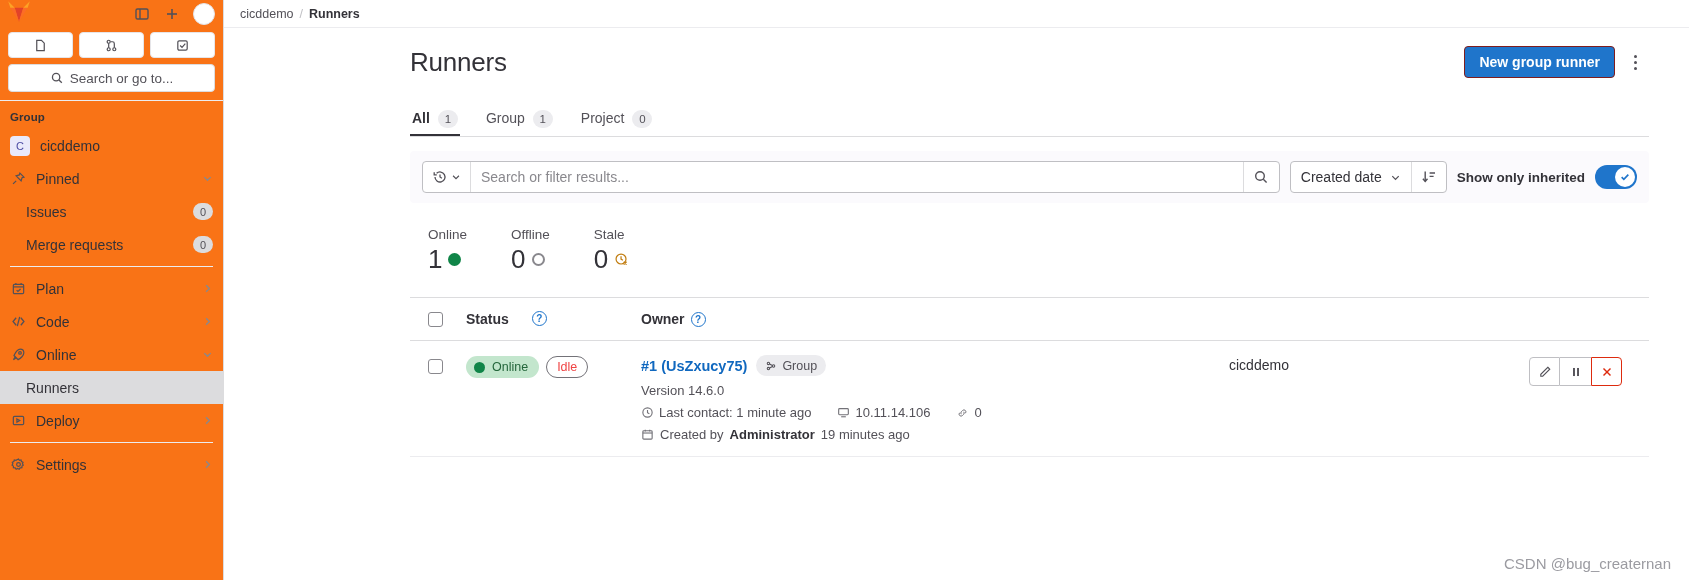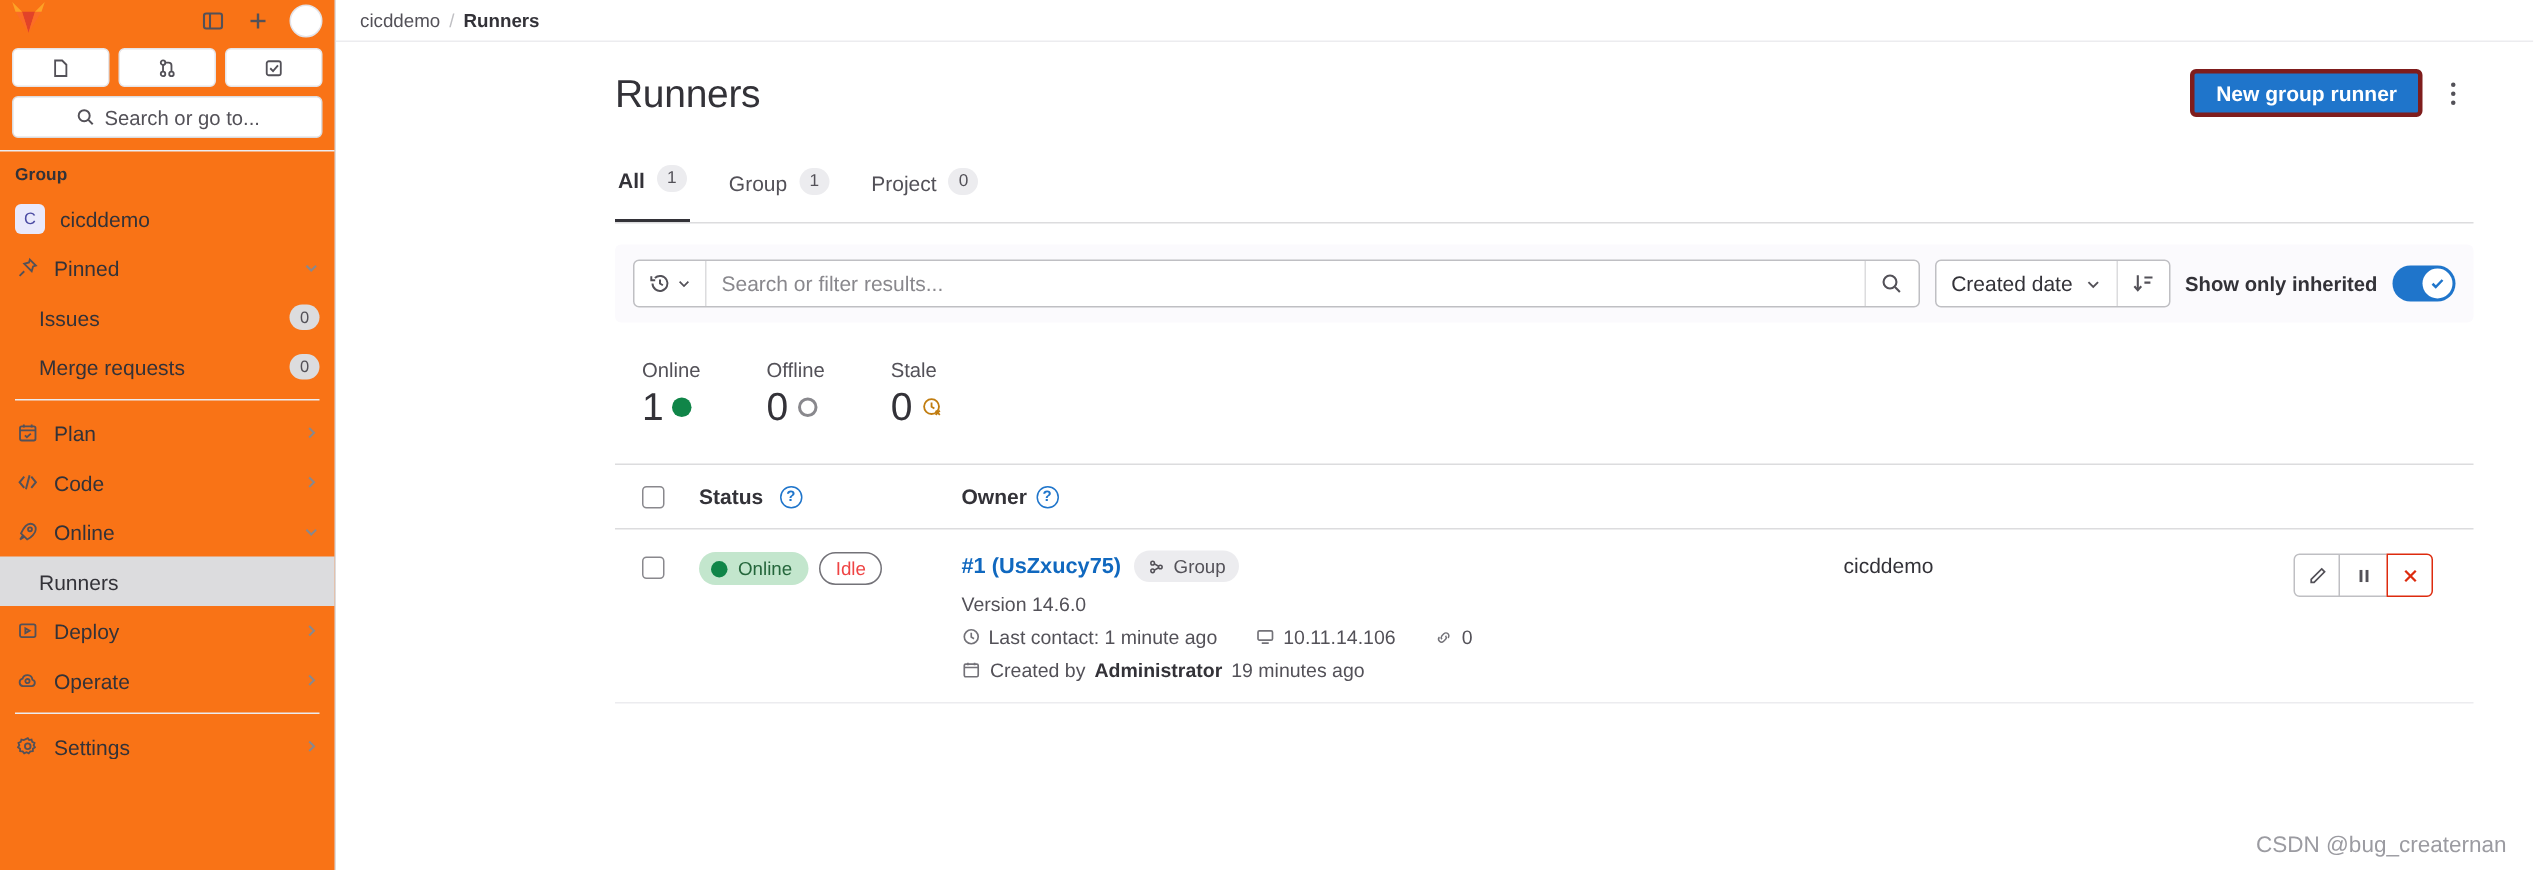--- a/index.html
+++ b/index.html
@@ -94,36 +94,36 @@
   .page-inner { padding: 0 40px 0 186px; }
 
   .page-head {
     display: flex; align-items: center;
     padding-top: 18px;
   }
   .page-title { font-size: 26px; font-weight: normal; color: #333238; letter-spacing: -0.2px; }
   .page-head-spacer { flex: 1; }
   .btn-primary {
     background: #1f75cb; color: #fff;
-    border: 3px solid #7f1d1d; border-radius: 4px;
+    border: 1px solid #7f1d1d; border-radius: 4px;
     height: 32px; padding: 0 14px;
     font-size: 14px; font-weight: bold;
     display: flex; align-items: center; font-family: "Liberation Sans", sans-serif;
   }
   .kebab {
     width: 28px; height: 32px; margin-left: 6px;
     display: flex; flex-direction: column; align-items: center; justify-content: center; gap: 3px;
     color: #535158;
   }
   .kebab i { width: 3px; height: 3px; border-radius: 50%; background: #535158; display:block; }
 
   .tabs { display: flex; gap: 24px; margin-top: 26px; border-bottom: 1px solid #dcdcde; }
   .tab {
-    display: flex; align-items: flex-end; gap: 8px;
-    padding: 6px 2px 18px 2px; font-size: 14px; color: #535158;
+    display: flex; align-items: flex-start; gap: 8px;
+    padding: 6px 2px 6px 2px; font-size: 14px; color: #535158;
     position: relative;
   }
   .tab.active { color: #333238; font-weight: bold; border-bottom: 2px solid #333238; }
   .tab .badge {
     background: #ececef; color: #535158; font-size: 11.5px;
     border-radius: 9px; min-width: 20px; height: 18px;
     display: flex; align-items: center; justify-content: center; padding: 0 6px; font-weight: normal;
   }
 
   .filter-bar {
@@ -178,21 +178,21 @@
   .dot-offline { width: 13px; height: 13px; border-radius: 50%; border: 2px solid #89888d; display:block; }
   .dot-stale { width: 15px; height: 15px; color: #c17d10; display:flex; align-items:center; justify-content:center;}
 
   .tbl { margin-top: 22px; }
   .tbl-head {
     display: flex; align-items: center;
     border-bottom: 1px solid #dcdcde; border-top: 1px solid #dcdcde;
     height: 44px; font-size: 14px; font-weight: bold; color: #333238;
   }
   .col-check { width: 56px; display: flex; align-items: center; padding-left: 18px;}
-  .col-status { width: 175px; display: flex; align-items: center; gap: 11px; }
+  .col-status { width: 175px; display: flex; gap: 23px; }
   .col-runner { flex: 1; display: flex; align-items: center; gap: 6px; }
   .col-owner { width: 300px; display: flex; align-items: center; gap: 6px; }
   .col-actions { width: 120px; }
   .chk {
     width: 15px; height: 15px; border: 1px solid #89888d;
     border-radius: 3px; background: #fff; display: block;
   }
   .help-ic {
     width: 15px; height: 15px; border-radius: 50%;
     border: 1.4px solid #1f75cb; color: #1f75cb;
@@ -399,34 +399,20 @@
         </svg>
       </span>
       <span class="lbl">Deploy</span>
       <span class="chev">
         <svg width="11" height="11" viewBox="0 0 12 12" fill="none" stroke="currentColor" stroke-width="1.5">
             <path d="M4.5 2.5L8 6l-3.5 3.5"></path>
           </svg>
       </span>
     </div>
 
-    <div class="sb-item">
-      <span class="ic">
-        <svg width="15" height="15" viewBox="0 0 16 16" fill="none" stroke="currentColor" stroke-width="1.3">
-          <path d="M4.6 12.2a2.7 2.7 0 0 1-.3-5.3 3.6 3.6 0 0 1 7 .6 2.4 2.4 0 0 1-.5 4.7z"></path>
-          <circle cx="7.8" cy="8.6" r="1.5"></circle>
-        </svg>
-      </span>
-      <span class="lbl">Operate</span>
-      <span class="chev">
-        <svg width="11" height="11" viewBox="0 0 12 12" fill="none" stroke="currentColor" stroke-width="1.5">
-            <path d="M4.5 2.5L8 6l-3.5 3.5"></path>
-          </svg>
-      </span>
-    </div>
 
     <div class="sb-divider"></div>
 
     <div class="sb-item">
       <span class="ic">
         <svg width="15" height="15" viewBox="0 0 16 16" fill="none" stroke="currentColor" stroke-width="1.3">
           <circle cx="8" cy="8" r="2"></circle>
           <path d="M8 2.2l1 1.4 1.7-.4.5 1.7 1.6.7-.6 1.6.9 1.5-1.4 1-.1 1.8-1.8.1-1.1 1.4-1.6-.8-1.6.8-1.1-1.4-1.8-.1-.1-1.8-1.4-1 .9-1.5-.6-1.6 1.6-.7.5-1.7 1.7.4z"></path>
         </svg>
       </span>

